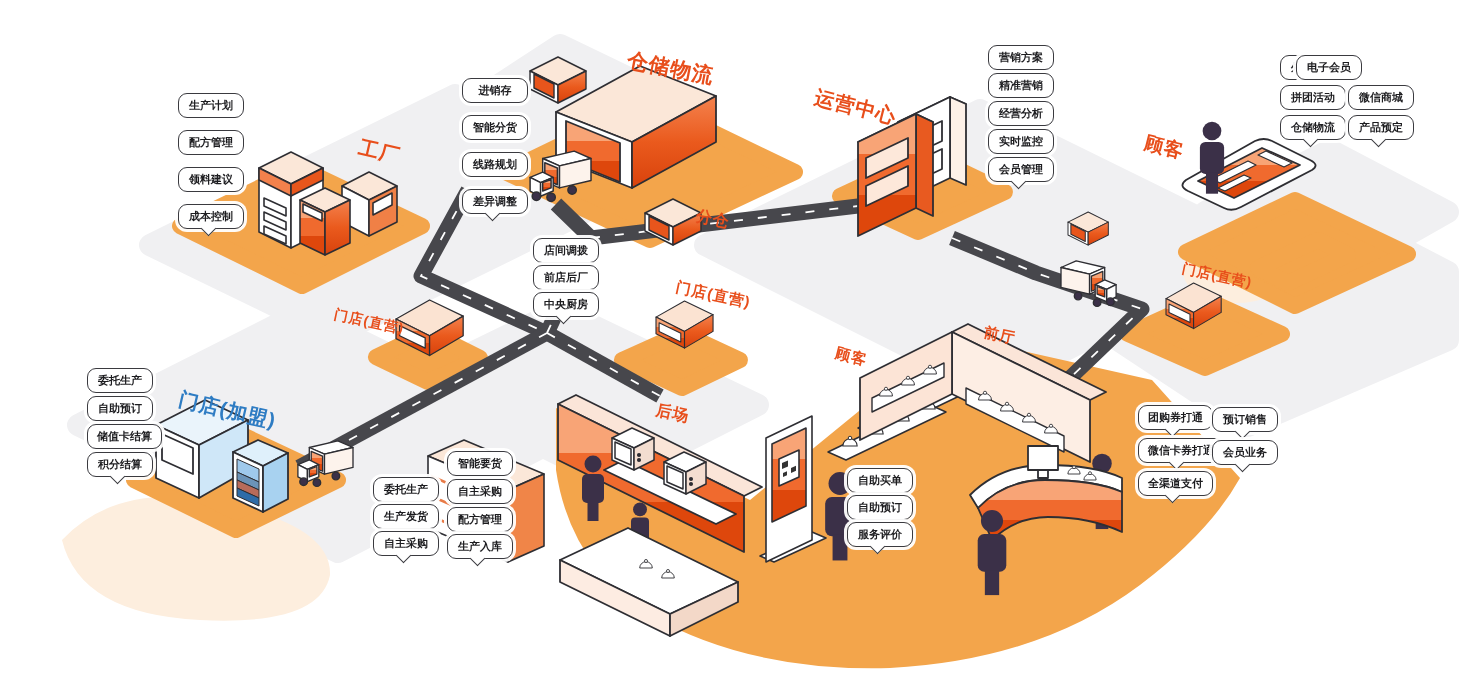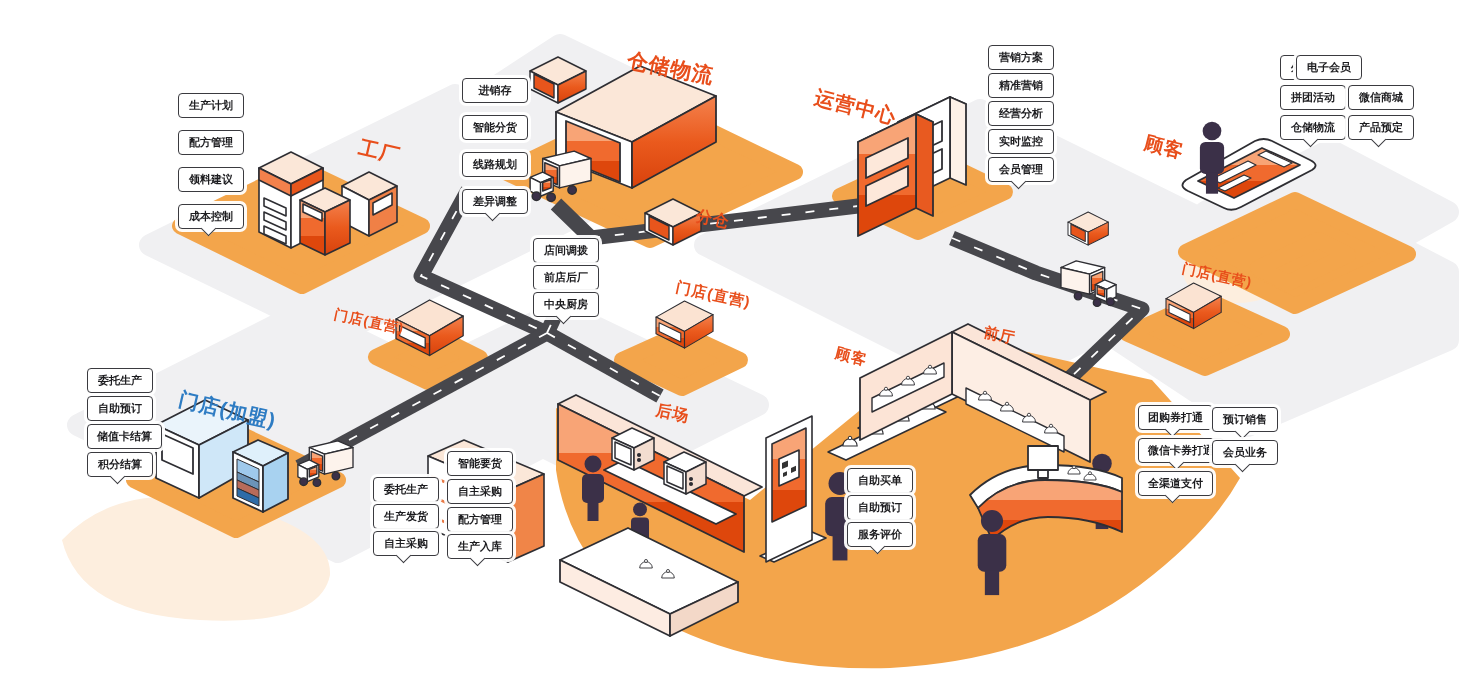--- a/index.html
+++ b/index.html
@@ -1,19 +1,19 @@
 <!DOCTYPE html>
 <html><head>
 <meta charset="utf-8">
 <style>
   html,body{margin:0;padding:0;background:#fff;}
   .stage{position:relative;width:1459px;height:688px;overflow:hidden;background:#fff;
          font-family:"Liberation Sans",sans-serif;}
   .stage svg{position:absolute;left:0;top:0;}
-  .co{position:absolute;background:#fff;border:1.5px solid #3a3a3f;border-radius:4px;
+  .co{position:absolute;background:#fff;border:1.5px solid #3a3a3f;border-radius:9px;
       padding:4px 9px;font-size:11px;font-weight:bold;color:#1d1d20;white-space:nowrap;
       box-shadow:0 0 0 3px rgba(255,255,255,.95);text-align:center;min-width:46px;z-index:5;}
   .co.t::after{content:"";position:absolute;left:38%;bottom:-6.4px;width:10px;height:10px;
       background:#fff;border-right:1.5px solid #3a3a3f;border-bottom:1.5px solid #3a3a3f;
       transform:rotate(45deg);}
   .at{position:absolute;font-weight:bold;color:#e84e1b;white-space:nowrap;z-index:4;
       letter-spacing:1px;transform:rotate(13deg);transform-origin:left top;}
   .at.blue{color:#2e7cc3;}
 </style>
 </head>

